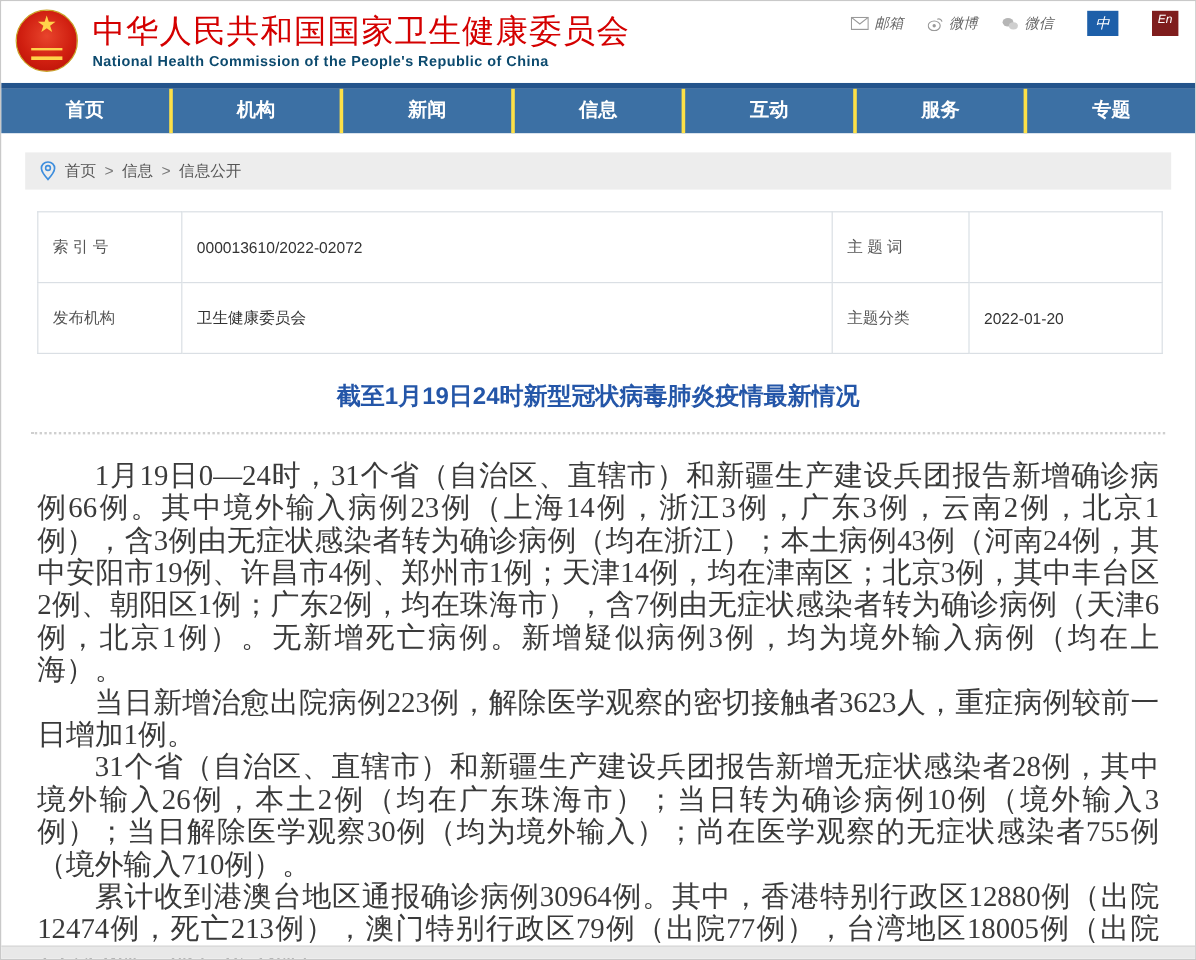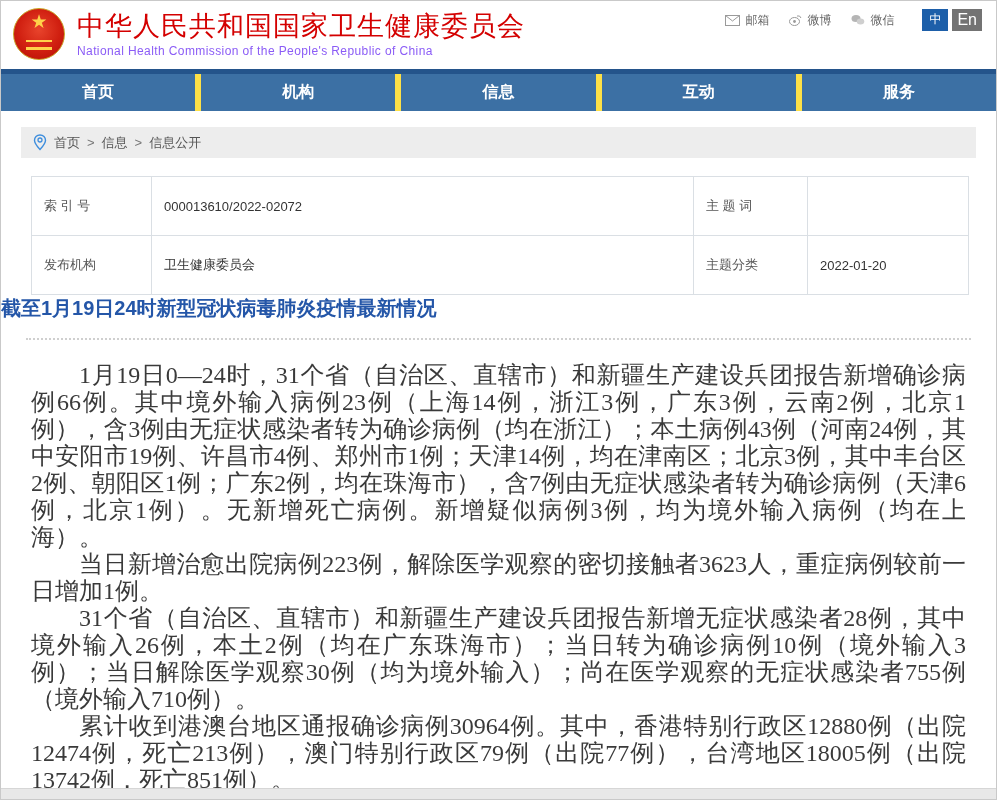--- a/index.html
+++ b/index.html
@@ -20,48 +20,48 @@
     background:radial-gradient(circle at 50% 42%, #e8442c 0%, #d01f10 55%, #b30d05 100%);
     border:1px solid #c9a227;
     position:relative; flex:0 0 auto;
   }
   .emblem .star { position:absolute; top:2px; left:0; right:0; text-align:center;
     color:#ffd24a; font-size:19px; line-height:22px; }
   .emblem .gate { position:absolute; bottom:9px; left:50%; transform:translateX(-50%);
     width:26px; height:10px; border-top:2px solid #ffd24a; border-bottom:3px solid #ffd24a; }
   .titles { margin-left:12px; }
   .title-zh { color:#d40000; font-size:27px; font-weight:normal; letter-spacing:1px; line-height:30px; }
-  .title-en { color:#8b5cf6; font-size:12px; font-weight:normal; letter-spacing:0.4px; margin-top:3px; }
+  .title-en { color:#0c4a6e; font-size:12px; font-weight:bold; letter-spacing:0.4px; margin-top:3px; }
   .quick { position:absolute; top:8px; right:14px; display:flex; align-items:center; gap:20px;
-    color:#666; font-size:12px; }
+    color:#666; font-size:12px;font-style:italic; }
   .qitem { display:flex; align-items:center; gap:5px; cursor:pointer; }
   .qicon { color:#9a9a9a; display:inline-flex; }
   .lang { display:flex; gap:4px; margin-left:8px; }
   .lang-zh { background:#1d5fa9; color:#fff; font-size:12px; padding:2px 7px; }
-  .lang-en { background:#737373; color:#fff; font-size:16px; padding:2px 5px; }
+  .lang-en { background:#7f1d1d; color:#fff; font-size:10px; padding:2px 5px;margin-left:24px; }
   
   .nav-strip { height:5px; background:#24548b; }
   .nav { height:37px; background:#3c70a4; display:flex; }
   .nav-item { flex:1 1 0; display:flex; align-items:center; justify-content:center;
     color:#fff; font-size:16px; font-weight:bold; cursor:pointer;
-    border-left:6px solid #fde047; }
+    border-left:3px solid #fde047; }
   .nav-item:first-child { border-left:none; }
   
   .crumb-bar { margin:16px 20px 0; background:#ededed; height:31px;
     display:flex; align-items:center; padding:0 12px; color:#555; font-size:13px; gap:7px; }
   .crumb-link { cursor:pointer; }
   .crumb-sep { color:#777; }
   
   .meta { margin:18px 30px 0; width:937px; border-collapse:collapse;
     font-size:13px; color:#333; table-layout:fixed; }
   .meta td { border:1px solid #dadfe4; height:26px; padding:20px 12px; background:#fff; }
   .meta td.lab { color:#555; }
   .c1 { width:120px; } .c2 { width:542px; } .c3 { width:114px; } .c4 { width:161px; }
   
-  .art-title { color:#2456a8;
+  .art-title { margin-top:22px; text-align:center; color:#2456a8;
     font-size:20px; font-weight:bold; }
   .dotted { margin:16px 25px 0; border-top:2px dotted #cfcfcf; height:0; }
   .body-text { margin:22px 30px 0; font-family:"Liberation Serif","DejaVu Serif",serif;
     font-size:24px; line-height:27px; color:#3a3a3a; text-align:justify; }
   .body-text p { margin:0; text-indent:2em; }
   .note { margin:4px 38px 0 30px; text-align:right;
     font-family:"Liberation Serif","DejaVu Serif",serif;
     font-size:17px; color:#3a3a3a; }
   .footer-strip { position:absolute; left:0; right:0; bottom:0; height:11px;
     background:#e8e8e8; border-top:1px solid #d6d6d6; }
@@ -113,23 +113,25 @@
       <span class="lang-zh">中</span>
       <span class="lang-en">En</span>
     </div>
   </div>
 </div>
 
 <div class="nav-strip"></div>
 <div class="nav">
   <div class="nav-item">首页</div>
   <div class="nav-item">机构</div>
+  <div class="nav-item">新闻</div>
   <div class="nav-item">信息</div>
   <div class="nav-item">互动</div>
   <div class="nav-item">服务</div>
+  <div class="nav-item">专题</div>
 </div>
 
 <div class="crumb-bar">
   <span style="display:inline-flex;">
     <svg width="14" height="17" viewBox="0 0 14 17">
         <path d="M7 1 C3.7 1 1.5 3.4 1.5 6.2 C1.5 9.5 7 15.5 7 15.5 C7 15.5 12.5 9.5 12.5 6.2 C12.5 3.4 10.3 1 7 1 Z" fill="none" stroke="#3e8edd" stroke-width="1.4"></path>
         <circle cx="7" cy="6" r="2" fill="none" stroke="#3e8edd" stroke-width="1.3"></circle>
       </svg>
   </span>
   <span class="crumb-link">首页</span>

